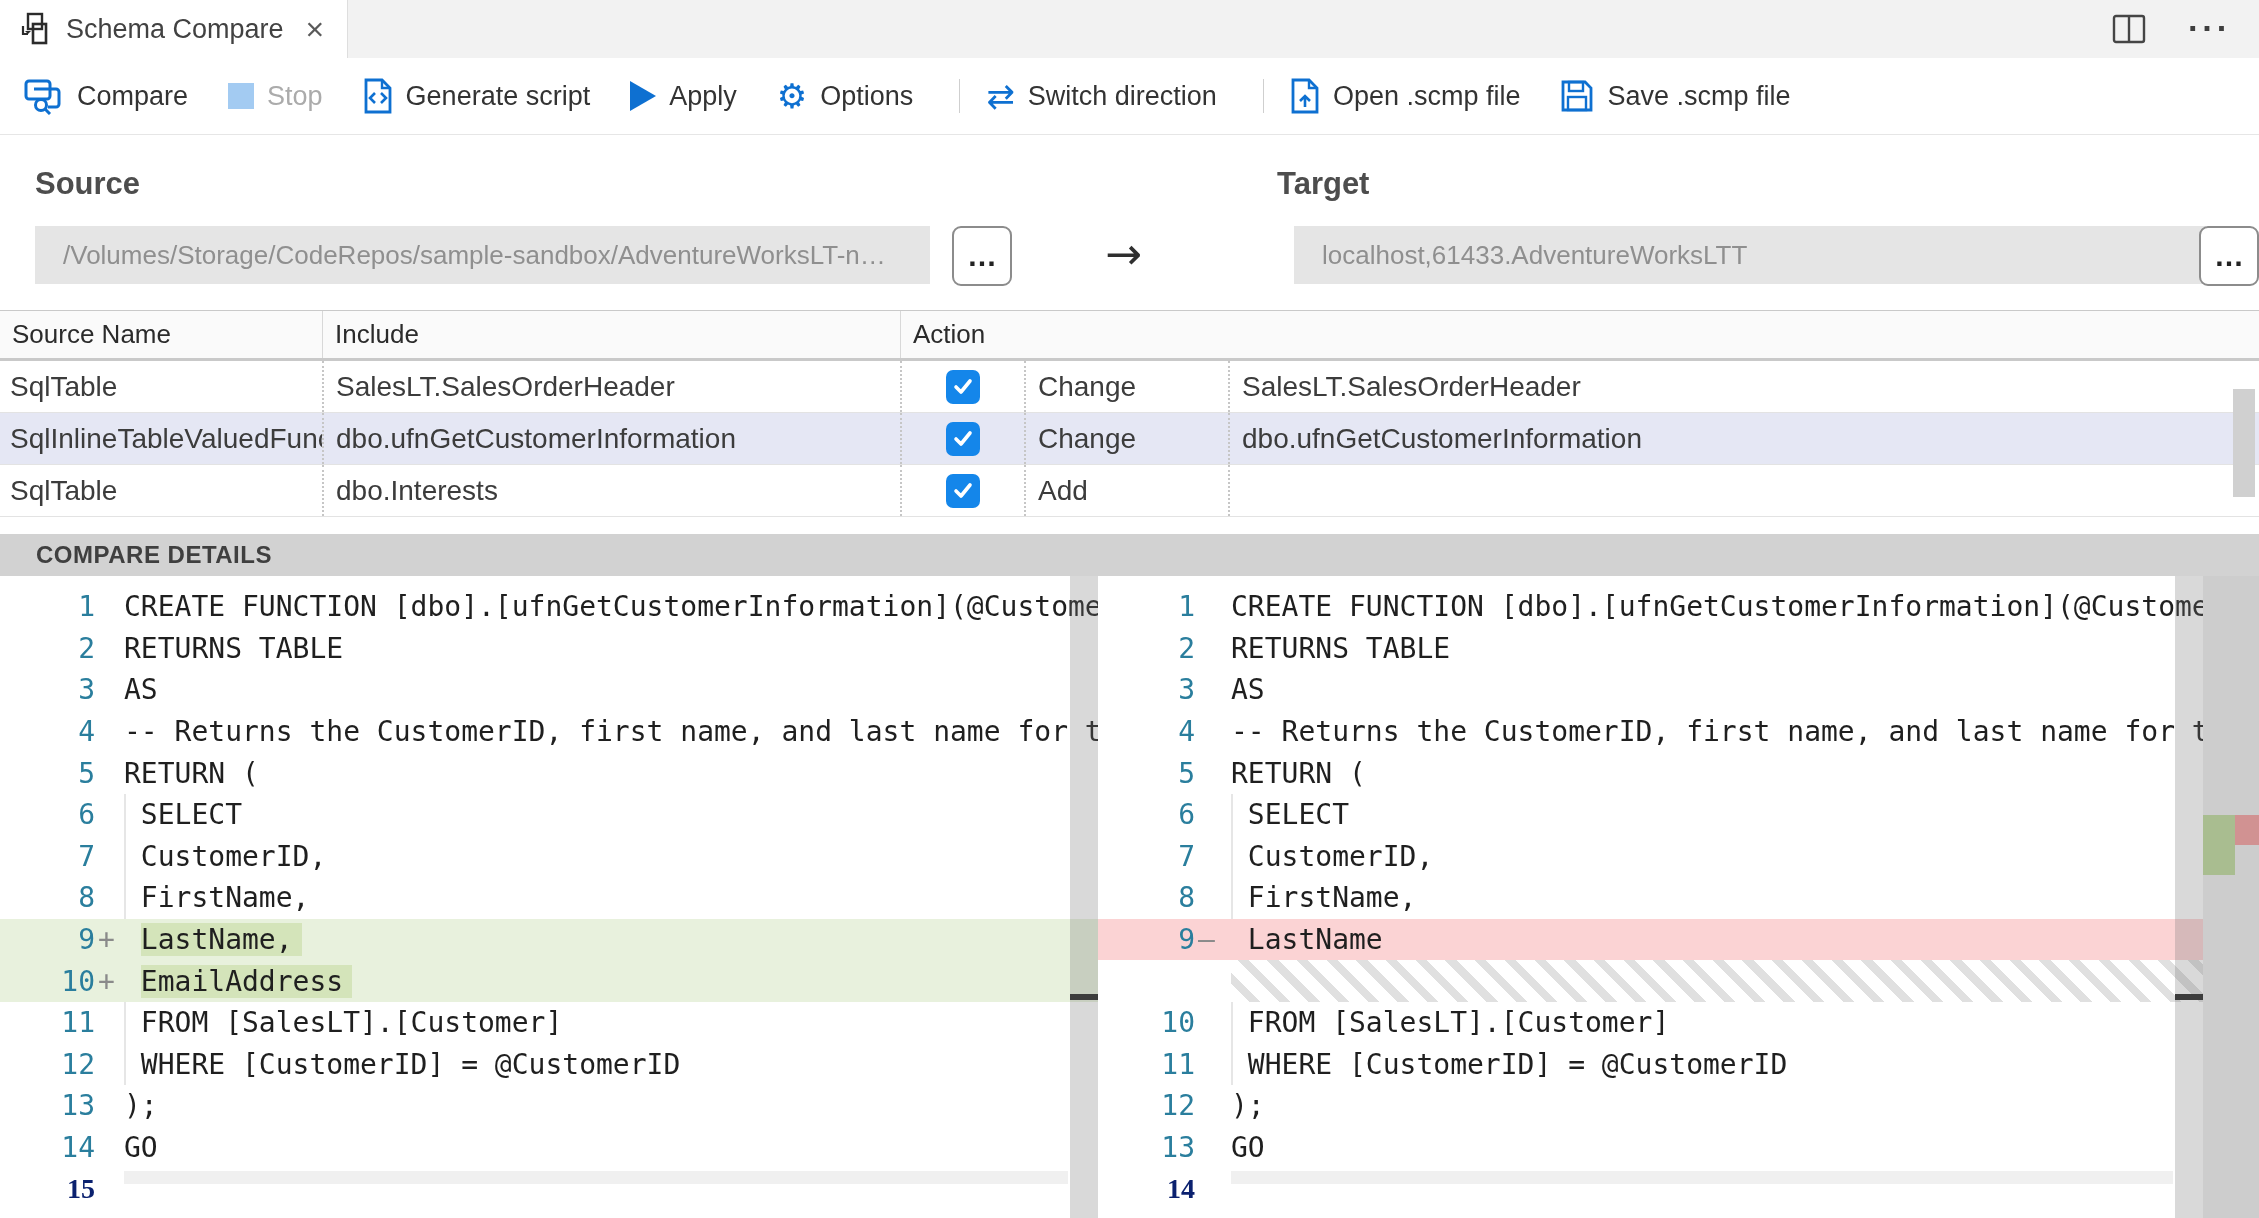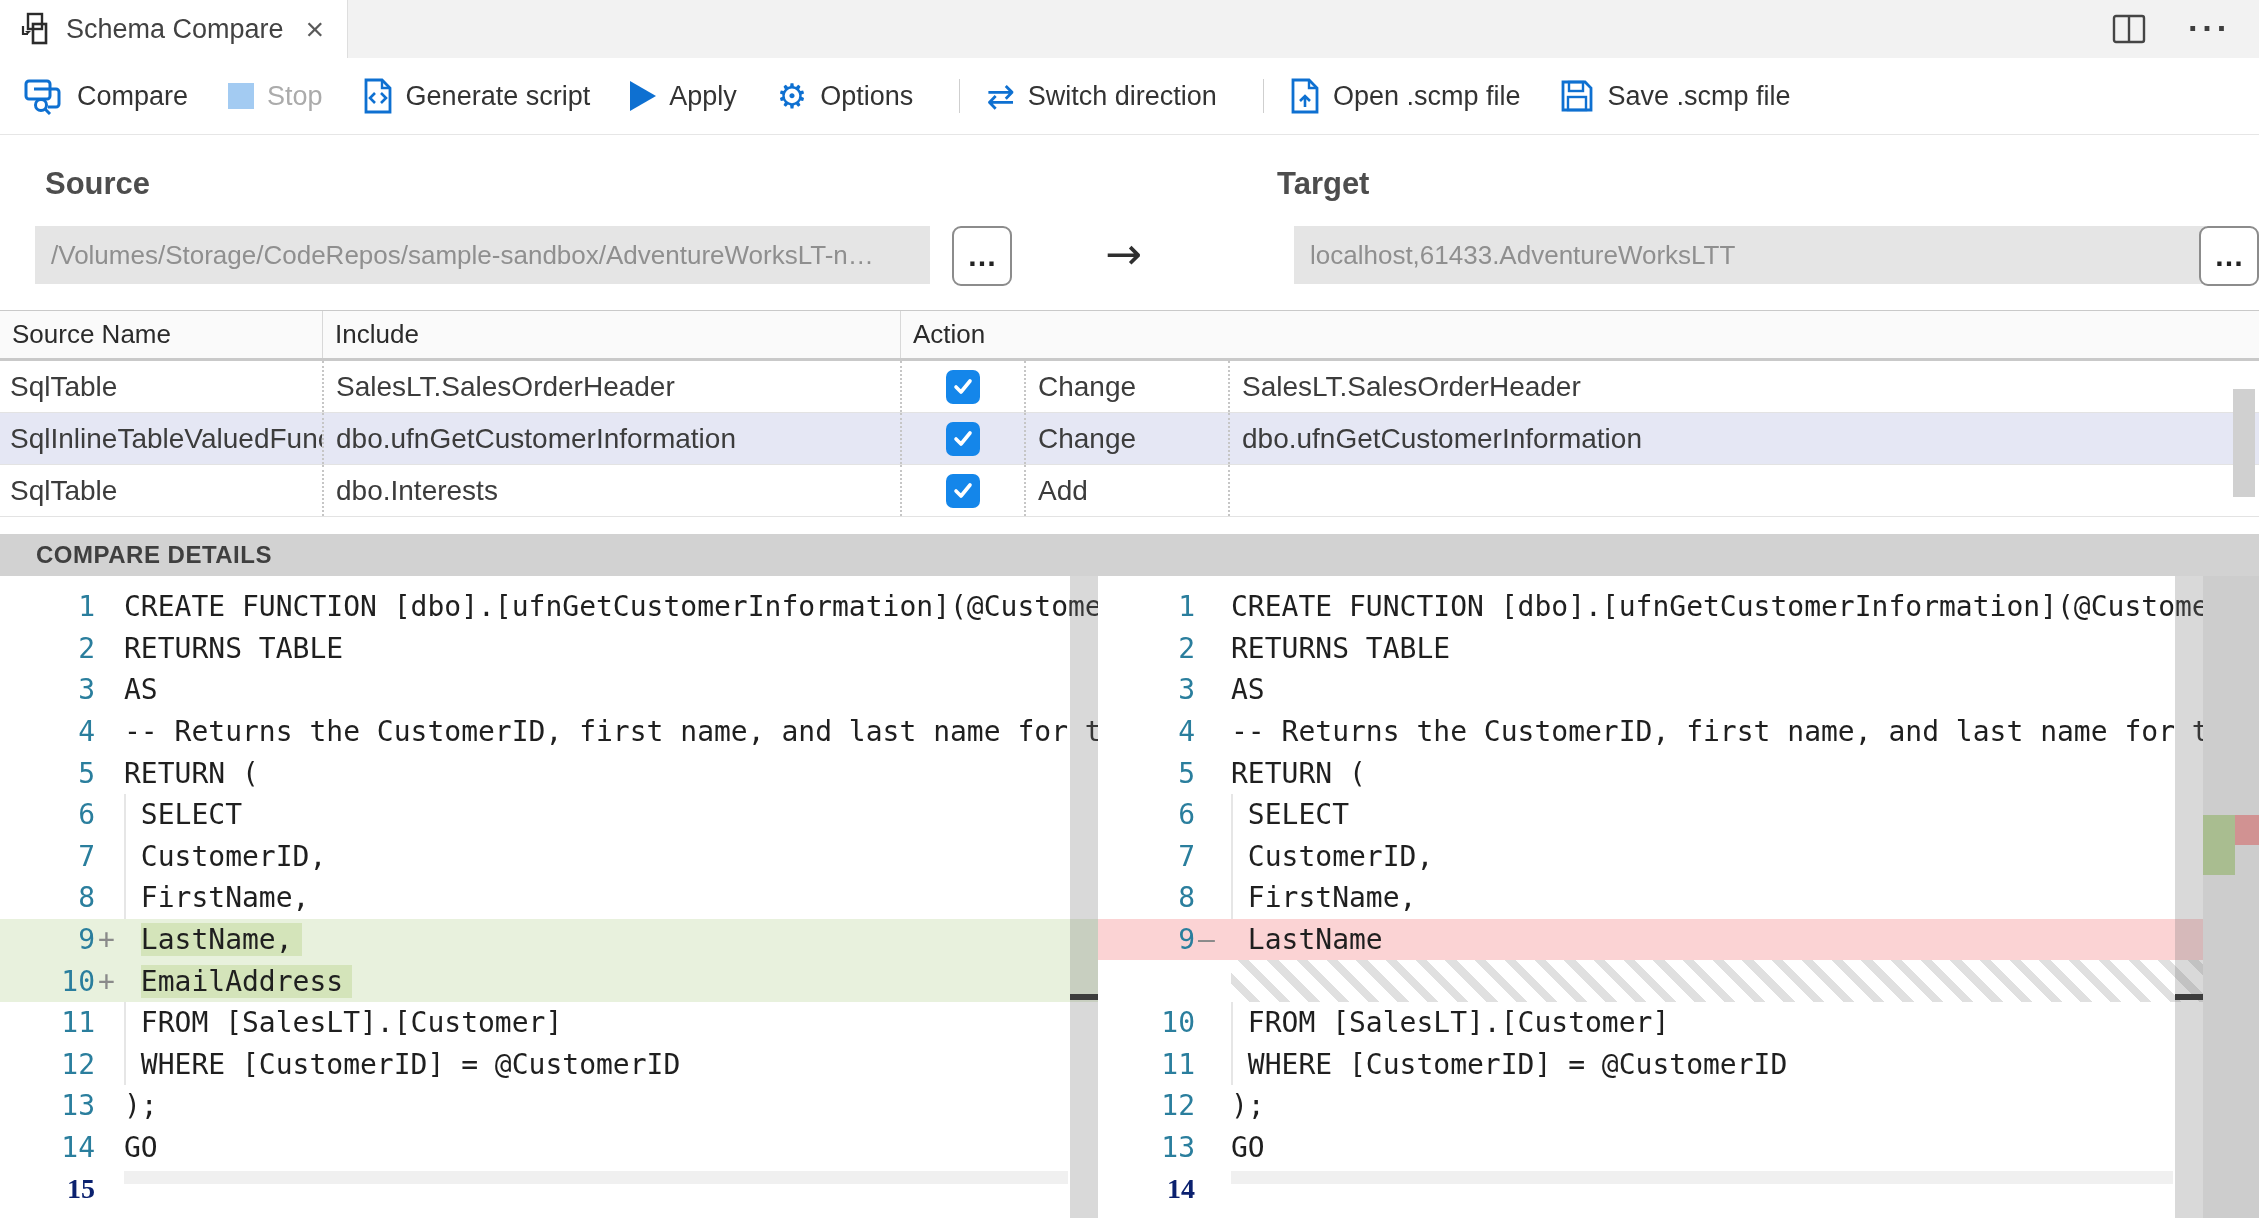--- a/index.html
+++ b/index.html
@@ -22,21 +22,21 @@
   .tbi.disabled { color:#ababab; }
   .tbsep { width:1px; height:34px; background:#cfcfcf; margin:0 26px 0 6px; }
   .glyph-blue { color:var(--accent); font-family:"DejaVu Sans",sans-serif; font-size:34px; line-height:1; }
   .tri { width:0; height:0; border-left:26px solid var(--accent);
     border-top:15px solid transparent; border-bottom:15px solid transparent; }
   .stop-sq { width:26px; height:26px; background:#a3cbf2; }
 
   
   .section-h { position:absolute; top:166px; font-size:31px; font-weight:700; color:#4d4d4d; }
   .path-input { position:absolute; top:226px; height:58px; background:#e5e5e5;
-    font-size:26px; color:#8f8f8f; display:flex; align-items:center; padding:0 16px;
+    font-size:26px; color:#8f8f8f; display:flex; align-items:center; padding:0 28px;
     white-space:nowrap; overflow:hidden; }
   .browse-btn { position:absolute; top:226px; width:60px; height:60px; background:#fff;
     border:2px solid #8c8c8c; border-radius:9px; font-size:30px; font-weight:bold; color:#222;
     display:flex; align-items:center; justify-content:center; }
   #dir-arrow { position:absolute; left:1105px; top:228px; font-size:44px; color:#2f2f2f;
     font-family:"DejaVu Sans",sans-serif; }
 
   
   #cmp-table { position:absolute; left:0; top:310px; width:2259px; border-top:1px solid #c9c9c9; }
   .trow { display:grid; grid-template-columns:322px 578px 124px 204px 1031px; }
@@ -183,21 +183,21 @@
       <svg width="34" height="34" viewBox="0 0 34 34">
         <path d="M3 3 h22 l6 6 v22 h-28 z" fill="none" stroke="#0e70d1" stroke-width="2.8"></path>
         <rect x="9" y="3" width="14" height="9" fill="none" stroke="#0e70d1" stroke-width="2.4"></rect>
         <rect x="8" y="18" width="18" height="13" fill="none" stroke="#0e70d1" stroke-width="2.4"></rect>
       </svg>
     </span>
     <span>Save .scmp file</span>
   </div>
 </div>
 
-<div class="section-h" style="left:45px;text-align:right;">Source</div>
+<div class="section-h" style="left:35px;text-align:right;">Source</div>
 <div class="section-h" style="left:1277px;">Target</div>
 
 <div class="path-input" style="left:35px; width:895px;">/Volumes/Storage/CodeRepos/sample-sandbox/AdventureWorksLT-n…</div>
 <div class="browse-btn" style="left:952px;">…</div>
 <div id="dir-arrow">→</div>
 <div class="path-input" style="left:1270px; width:912px;margin-left:24px;">localhost,61433.AdventureWorksLTT</div>
 <div class="browse-btn" style="left:2199px;">…</div>
 
 <div id="cmp-table">
   <div class="trow thead">

